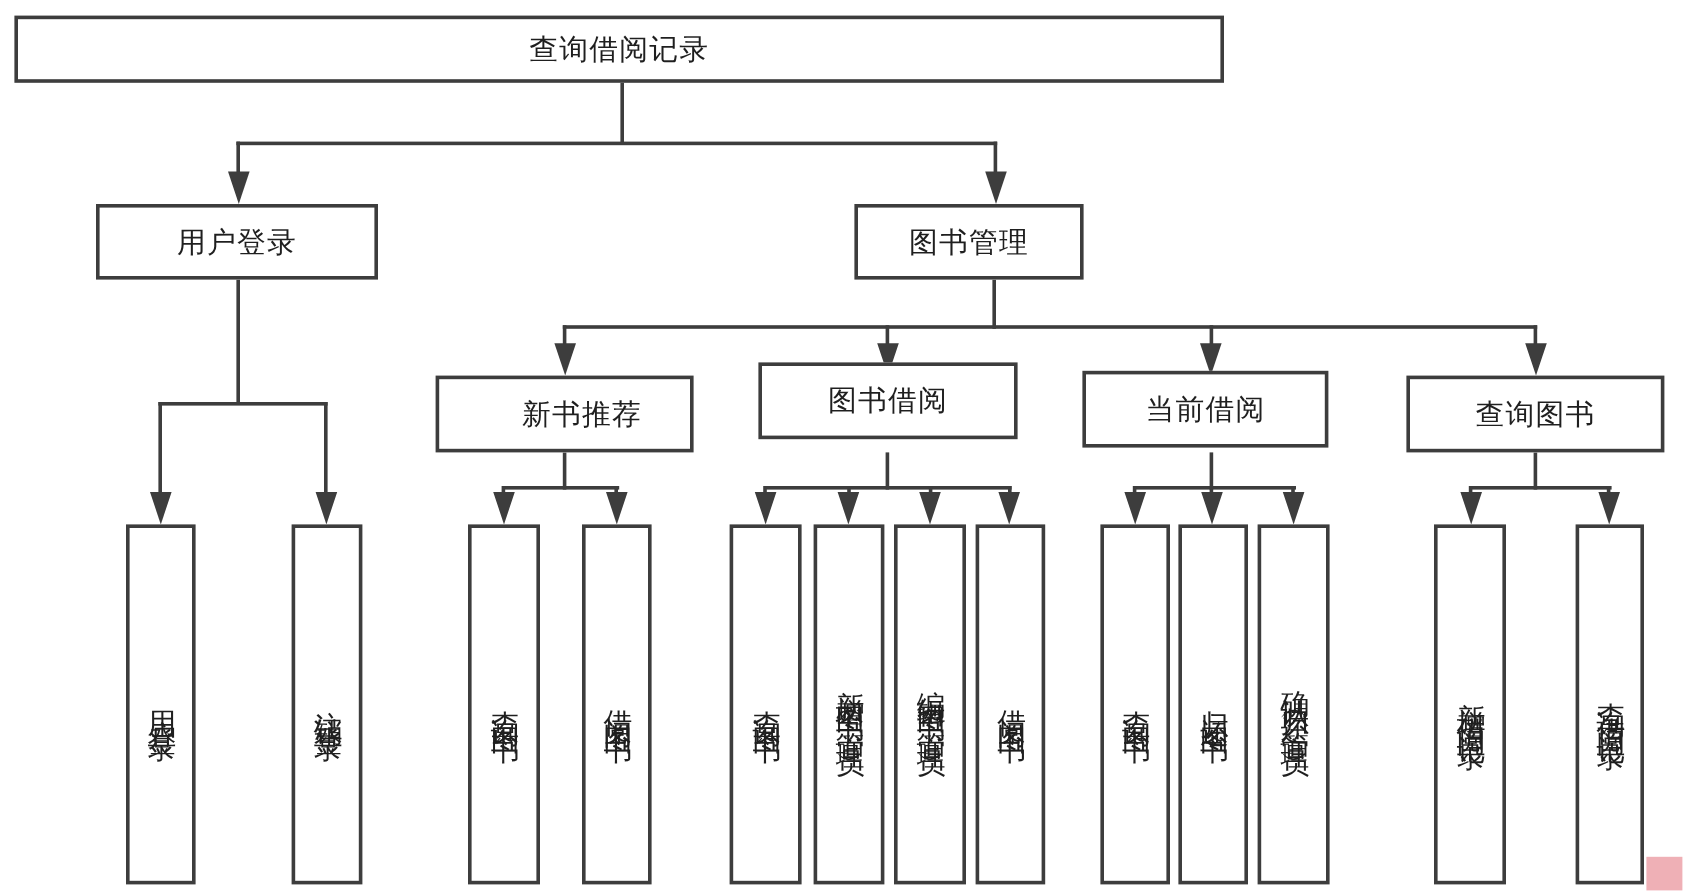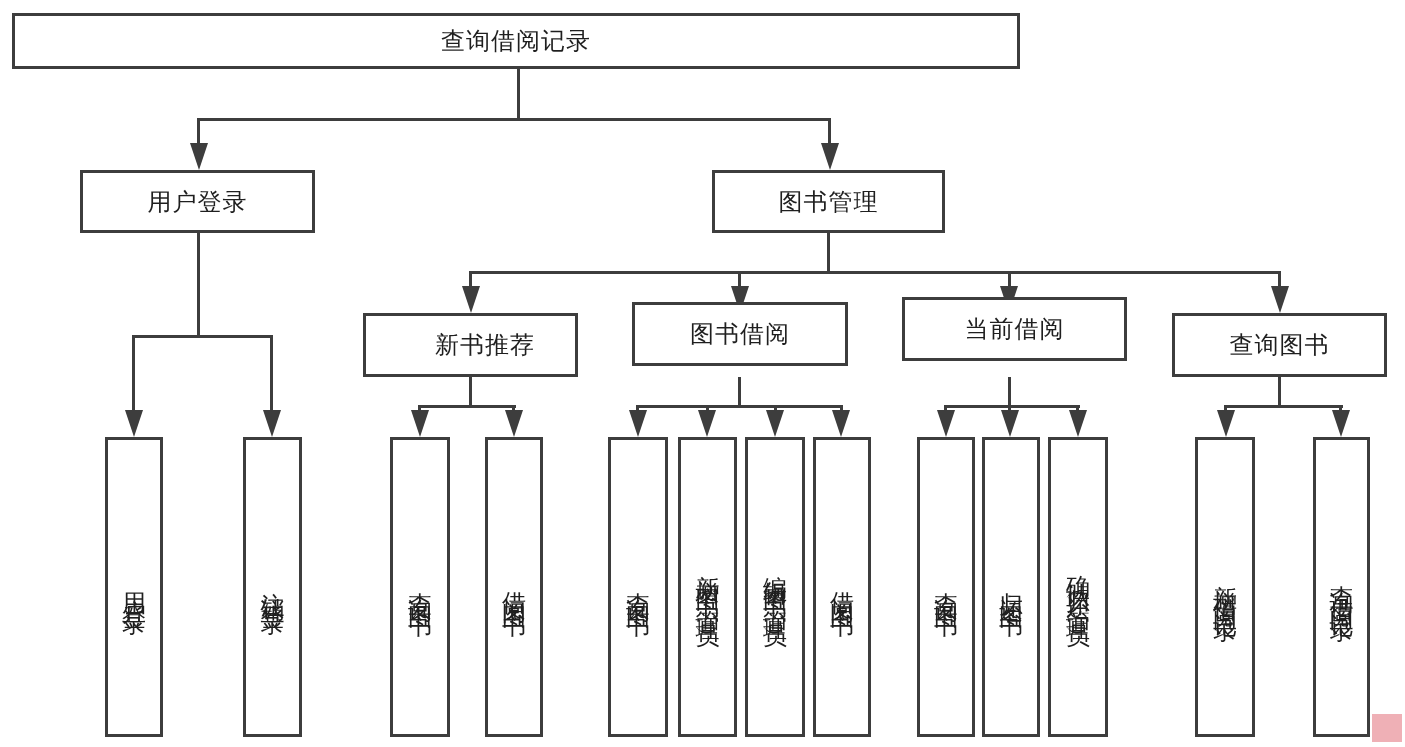--- a/index.html
+++ b/index.html
@@ -96,21 +96,21 @@
   <div class="vline" style="left:517px; top:67px; width:3px; height:53px;"></div>
   <div class="hline" style="left:197px; top:118px; width:634px; height:3px;"></div>
   <div class="vline" style="left:197px; top:118px; width:3px; height:28px;"></div>
   <div class="vline" style="left:828px; top:118px; width:3px; height:28px;"></div>
   <div class="arrow" style="left:190px; top:143px;"></div>
   <div class="arrow" style="left:821px; top:143px;"></div>
 
   <div class="box" style="left:80px; top:170px; width:235px; height:63px;">
     <span>用户登录</span>
   </div>
-  <div class="box" style="left:712px; top:170px; width:233px; height:63px;">
+  <div class="box" style="left:712px; top:170px; width:191px; height:63px;">
     <span>图书管理</span>
   </div>
 
   <div class="vline" style="left:197px; top:233px; width:3px; height:104px;"></div>
   <div class="hline" style="left:132px; top:335px; width:141px; height:3px;"></div>
   <div class="vline" style="left:132px; top:335px; width:3px; height:78px;"></div>
   <div class="vline" style="left:270px; top:335px; width:3px; height:78px;"></div>
   <div class="arrow" style="left:125px; top:410px;"></div>
   <div class="arrow" style="left:263px; top:410px;"></div>
 
@@ -124,21 +124,21 @@
   <div class="arrow" style="left:731px; top:286px;"></div>
   <div class="arrow" style="left:1000px; top:286px;"></div>
   <div class="arrow" style="left:1271px; top:286px;"></div>
 
   <div class="box" style="left:363px; top:313px; width:215px; height:64px;padding-left:29px;">
     <span>新书推荐</span>
   </div>
   <div class="box" style="left:632px; top:302px; width:216px; height:64px;">
     <span>图书借阅</span>
   </div>
-  <div class="box" style="left:902px; top:297px; width:225px; height:64px;">
+  <div class="box" style="left:902px; top:309px; width:205px; height:64px;">
     <span>当前借阅</span>
   </div>
   <div class="box" style="left:1172px; top:313px; width:215px; height:64px;">
     <span>查询图书</span>
   </div>
 
   <div class="vline" style="left:469px; top:377px; width:3px; height:31px;"></div>
   <div class="hline" style="left:419px; top:405px; width:97px; height:3px;"></div>
   <div class="vline" style="left:418px; top:405px; width:3px; height:9px;"></div>
   <div class="vline" style="left:512px; top:405px; width:3px; height:9px;"></div>

